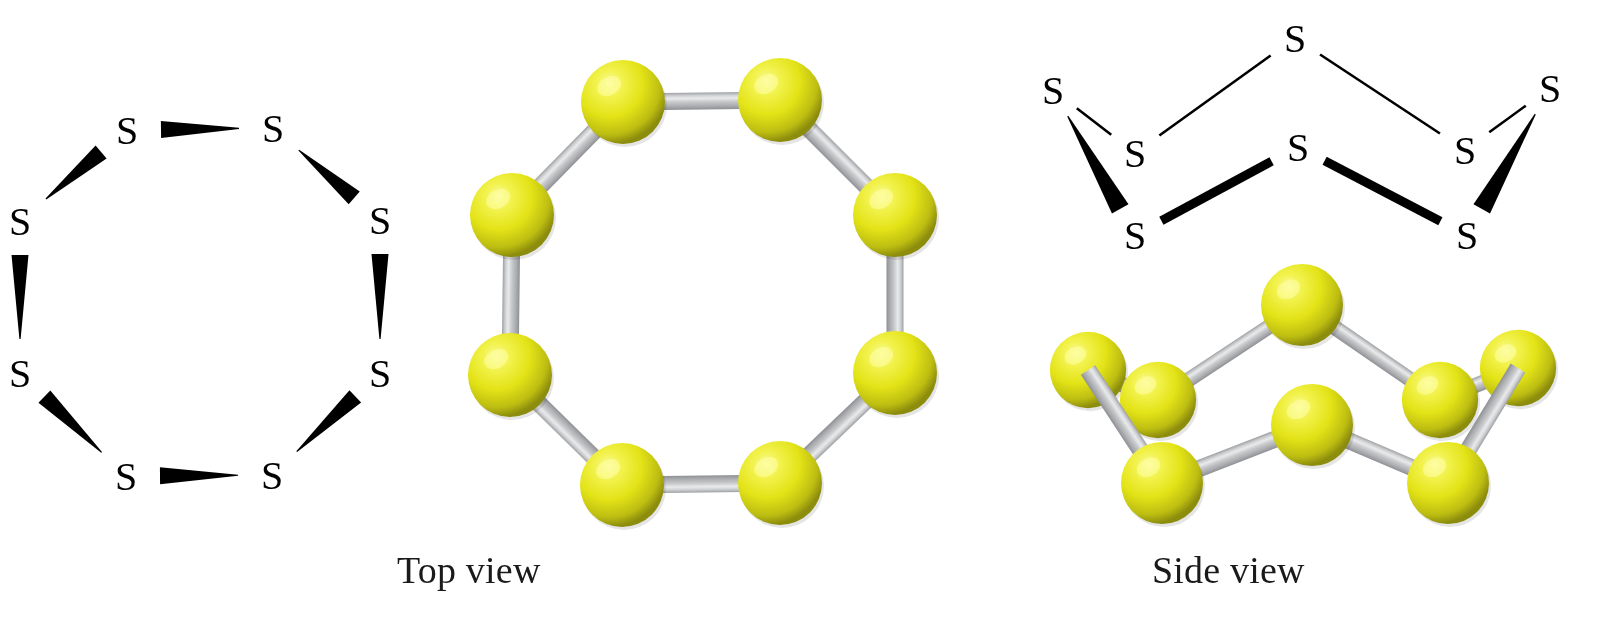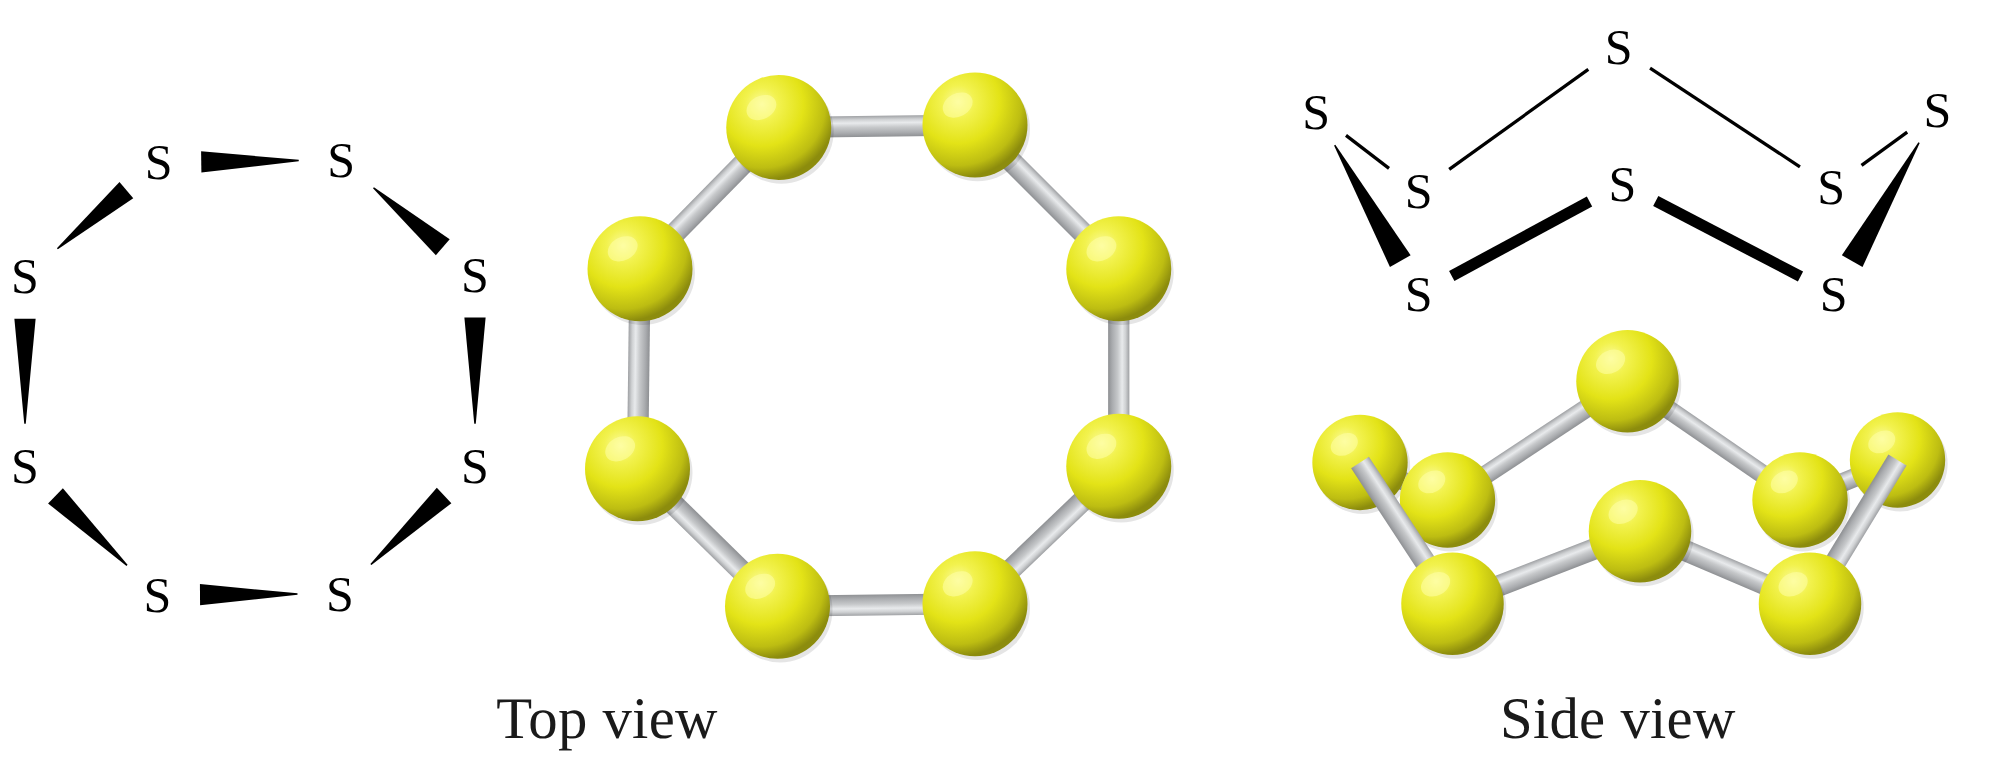--- a/index.html
+++ b/index.html
@@ -23,27 +23,27 @@
     position: absolute;
   }
   #panel-top-skeletal   { left: 0px;    top: 55px;  width: 420px; height: 470px; }
   #panel-top-ball       { left: 450px;  top: 45px;  width: 520px; height: 490px; }
   #panel-side-skeletal  { left: 1005px; top: 0px;   width: 595px; height: 265px; }
   #panel-side-ball      { left: 1040px; top: 255px; width: 545px; height: 285px; }
 
   .caption {
     position: absolute;
     font-family: "Liberation Serif", "DejaVu Serif", serif;
-    font-size: 47px;
+    font-size: 38px;
     color: #1a1a1a;
     white-space: nowrap;
     letter-spacing: 0.2px;
   }
   #caption-top  { left: 397px;  top: 548px; }
-  #caption-side { left: 1200px; top: 548px; }
+  #caption-side { left: 1152px; top: 548px; }
 
   svg { display: block; overflow: visible; }
   .atom-label {
     font-family: "Liberation Serif", "DejaVu Serif", serif;
     font-size: 40px;
     fill: #000000;
     text-anchor: middle;
     dominant-baseline: central;
   }
   .bond-wedge { fill: #000000; }

